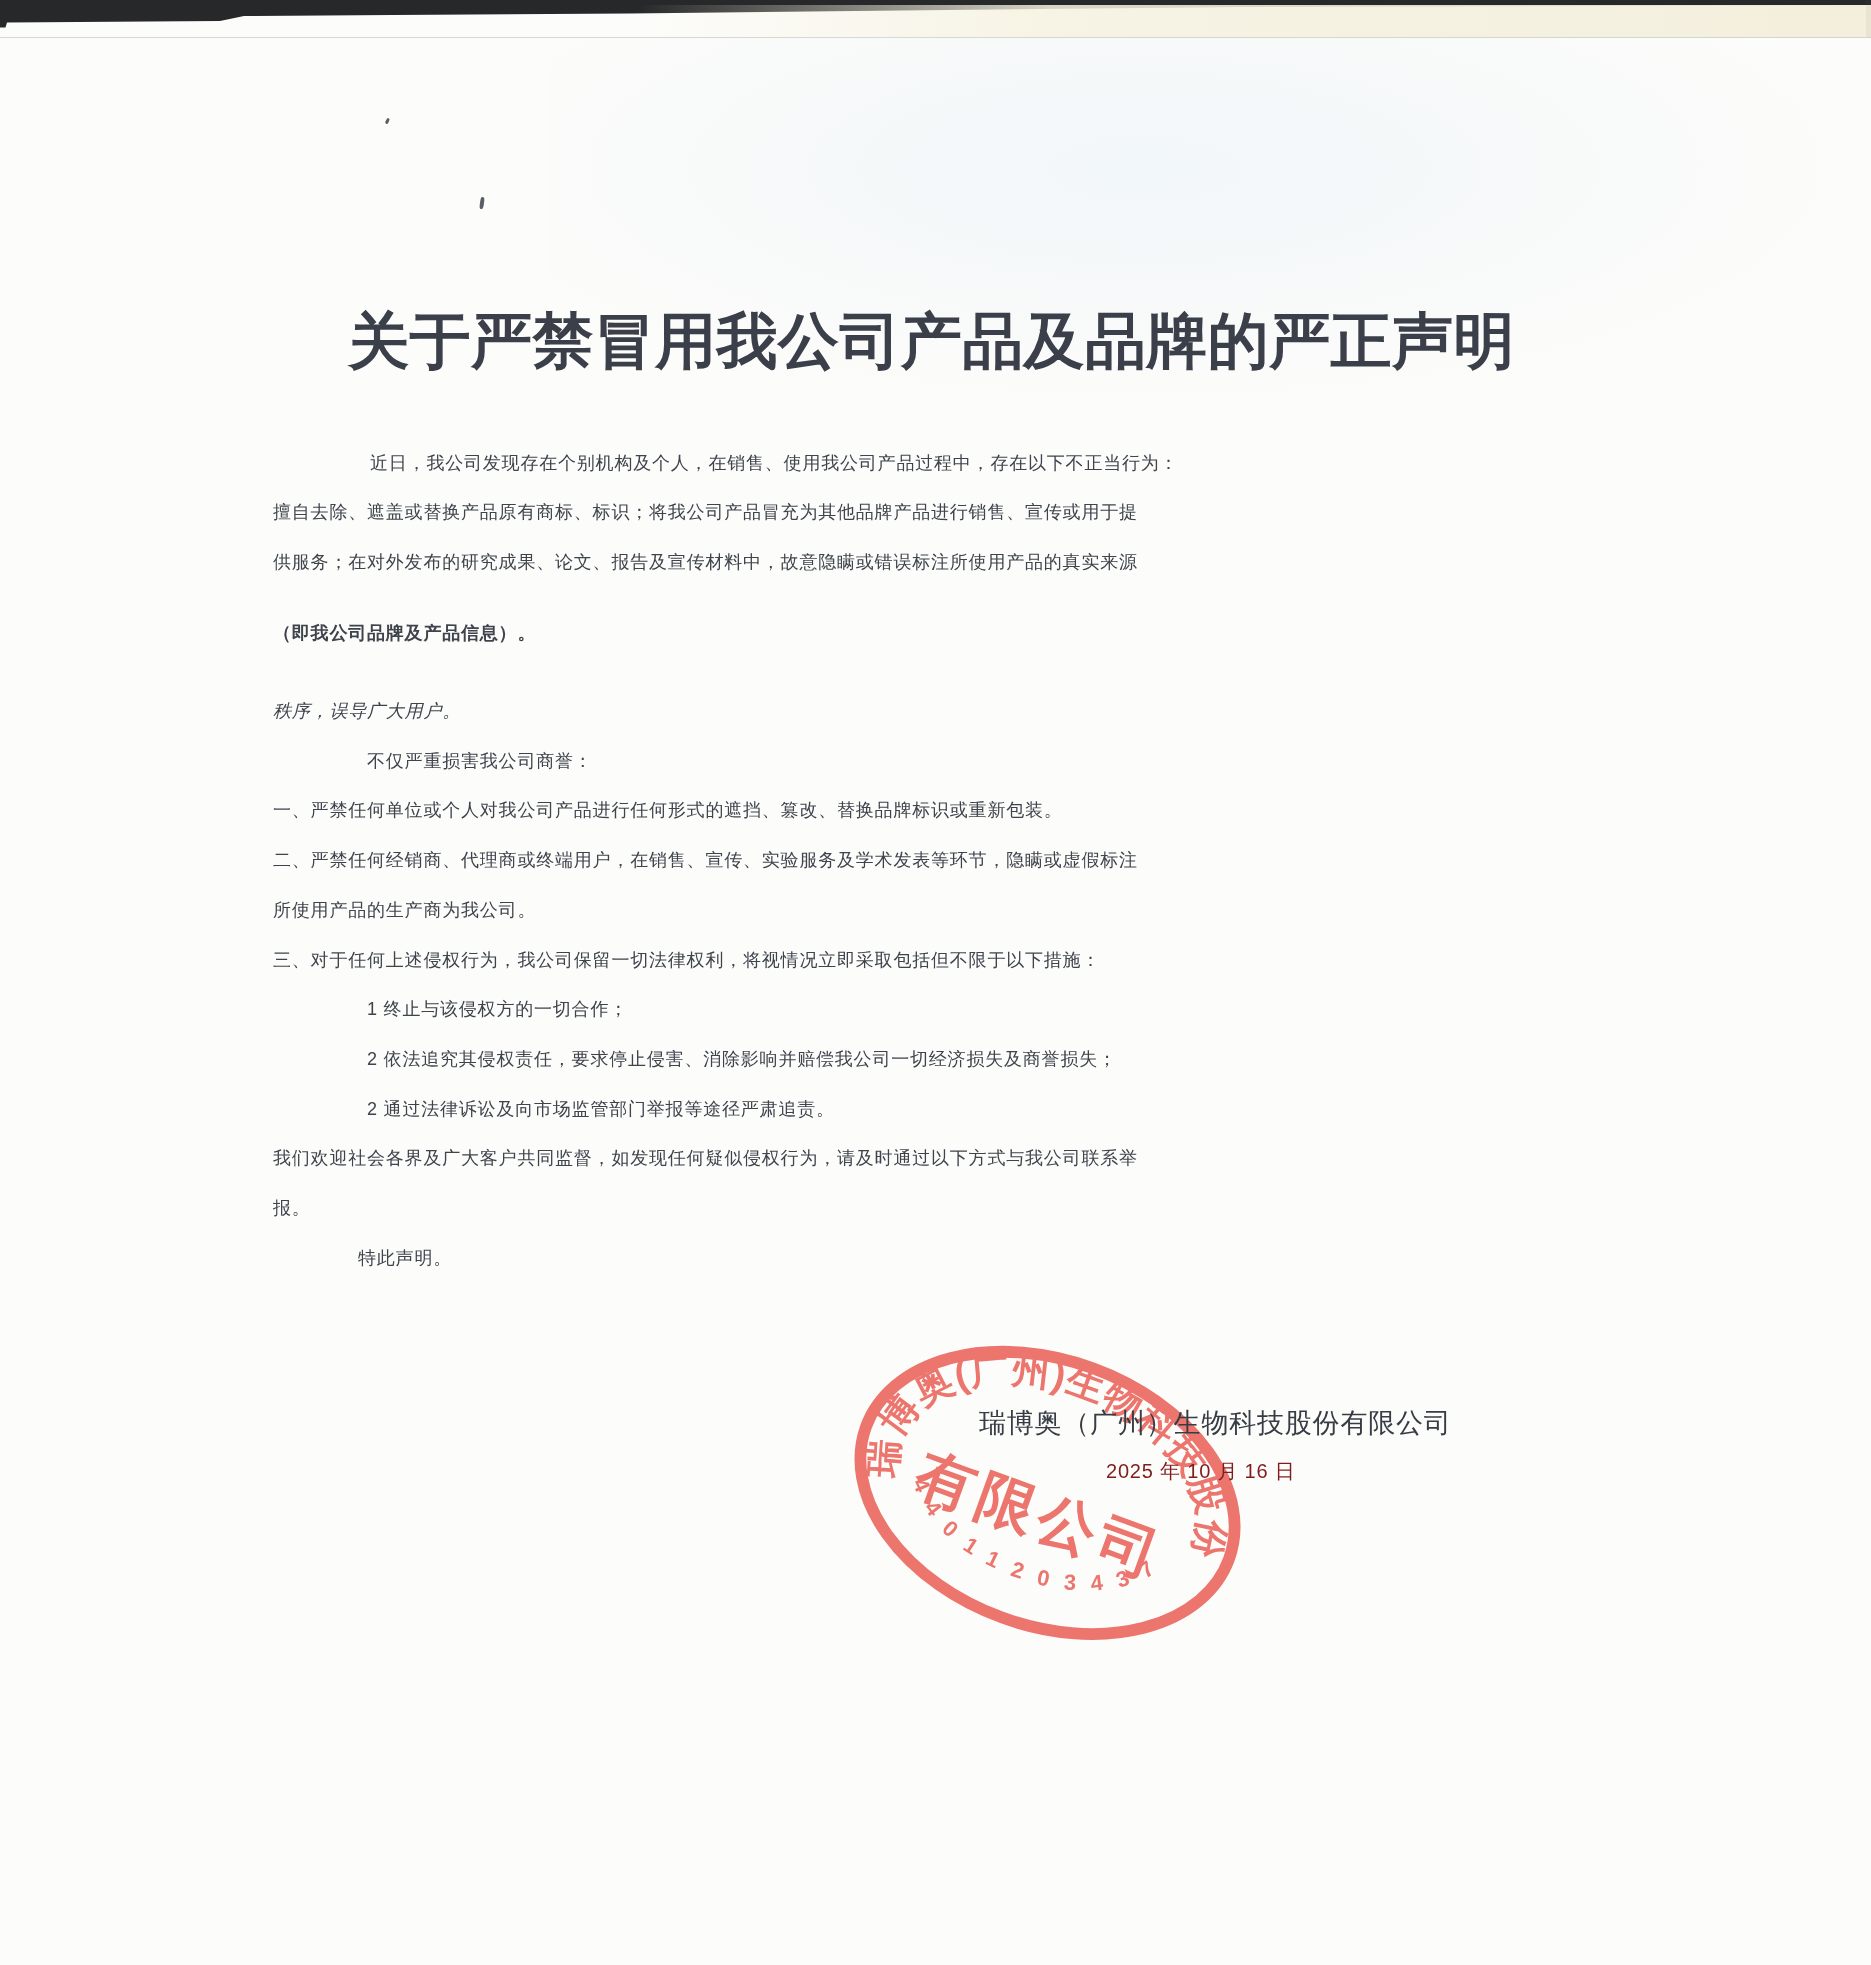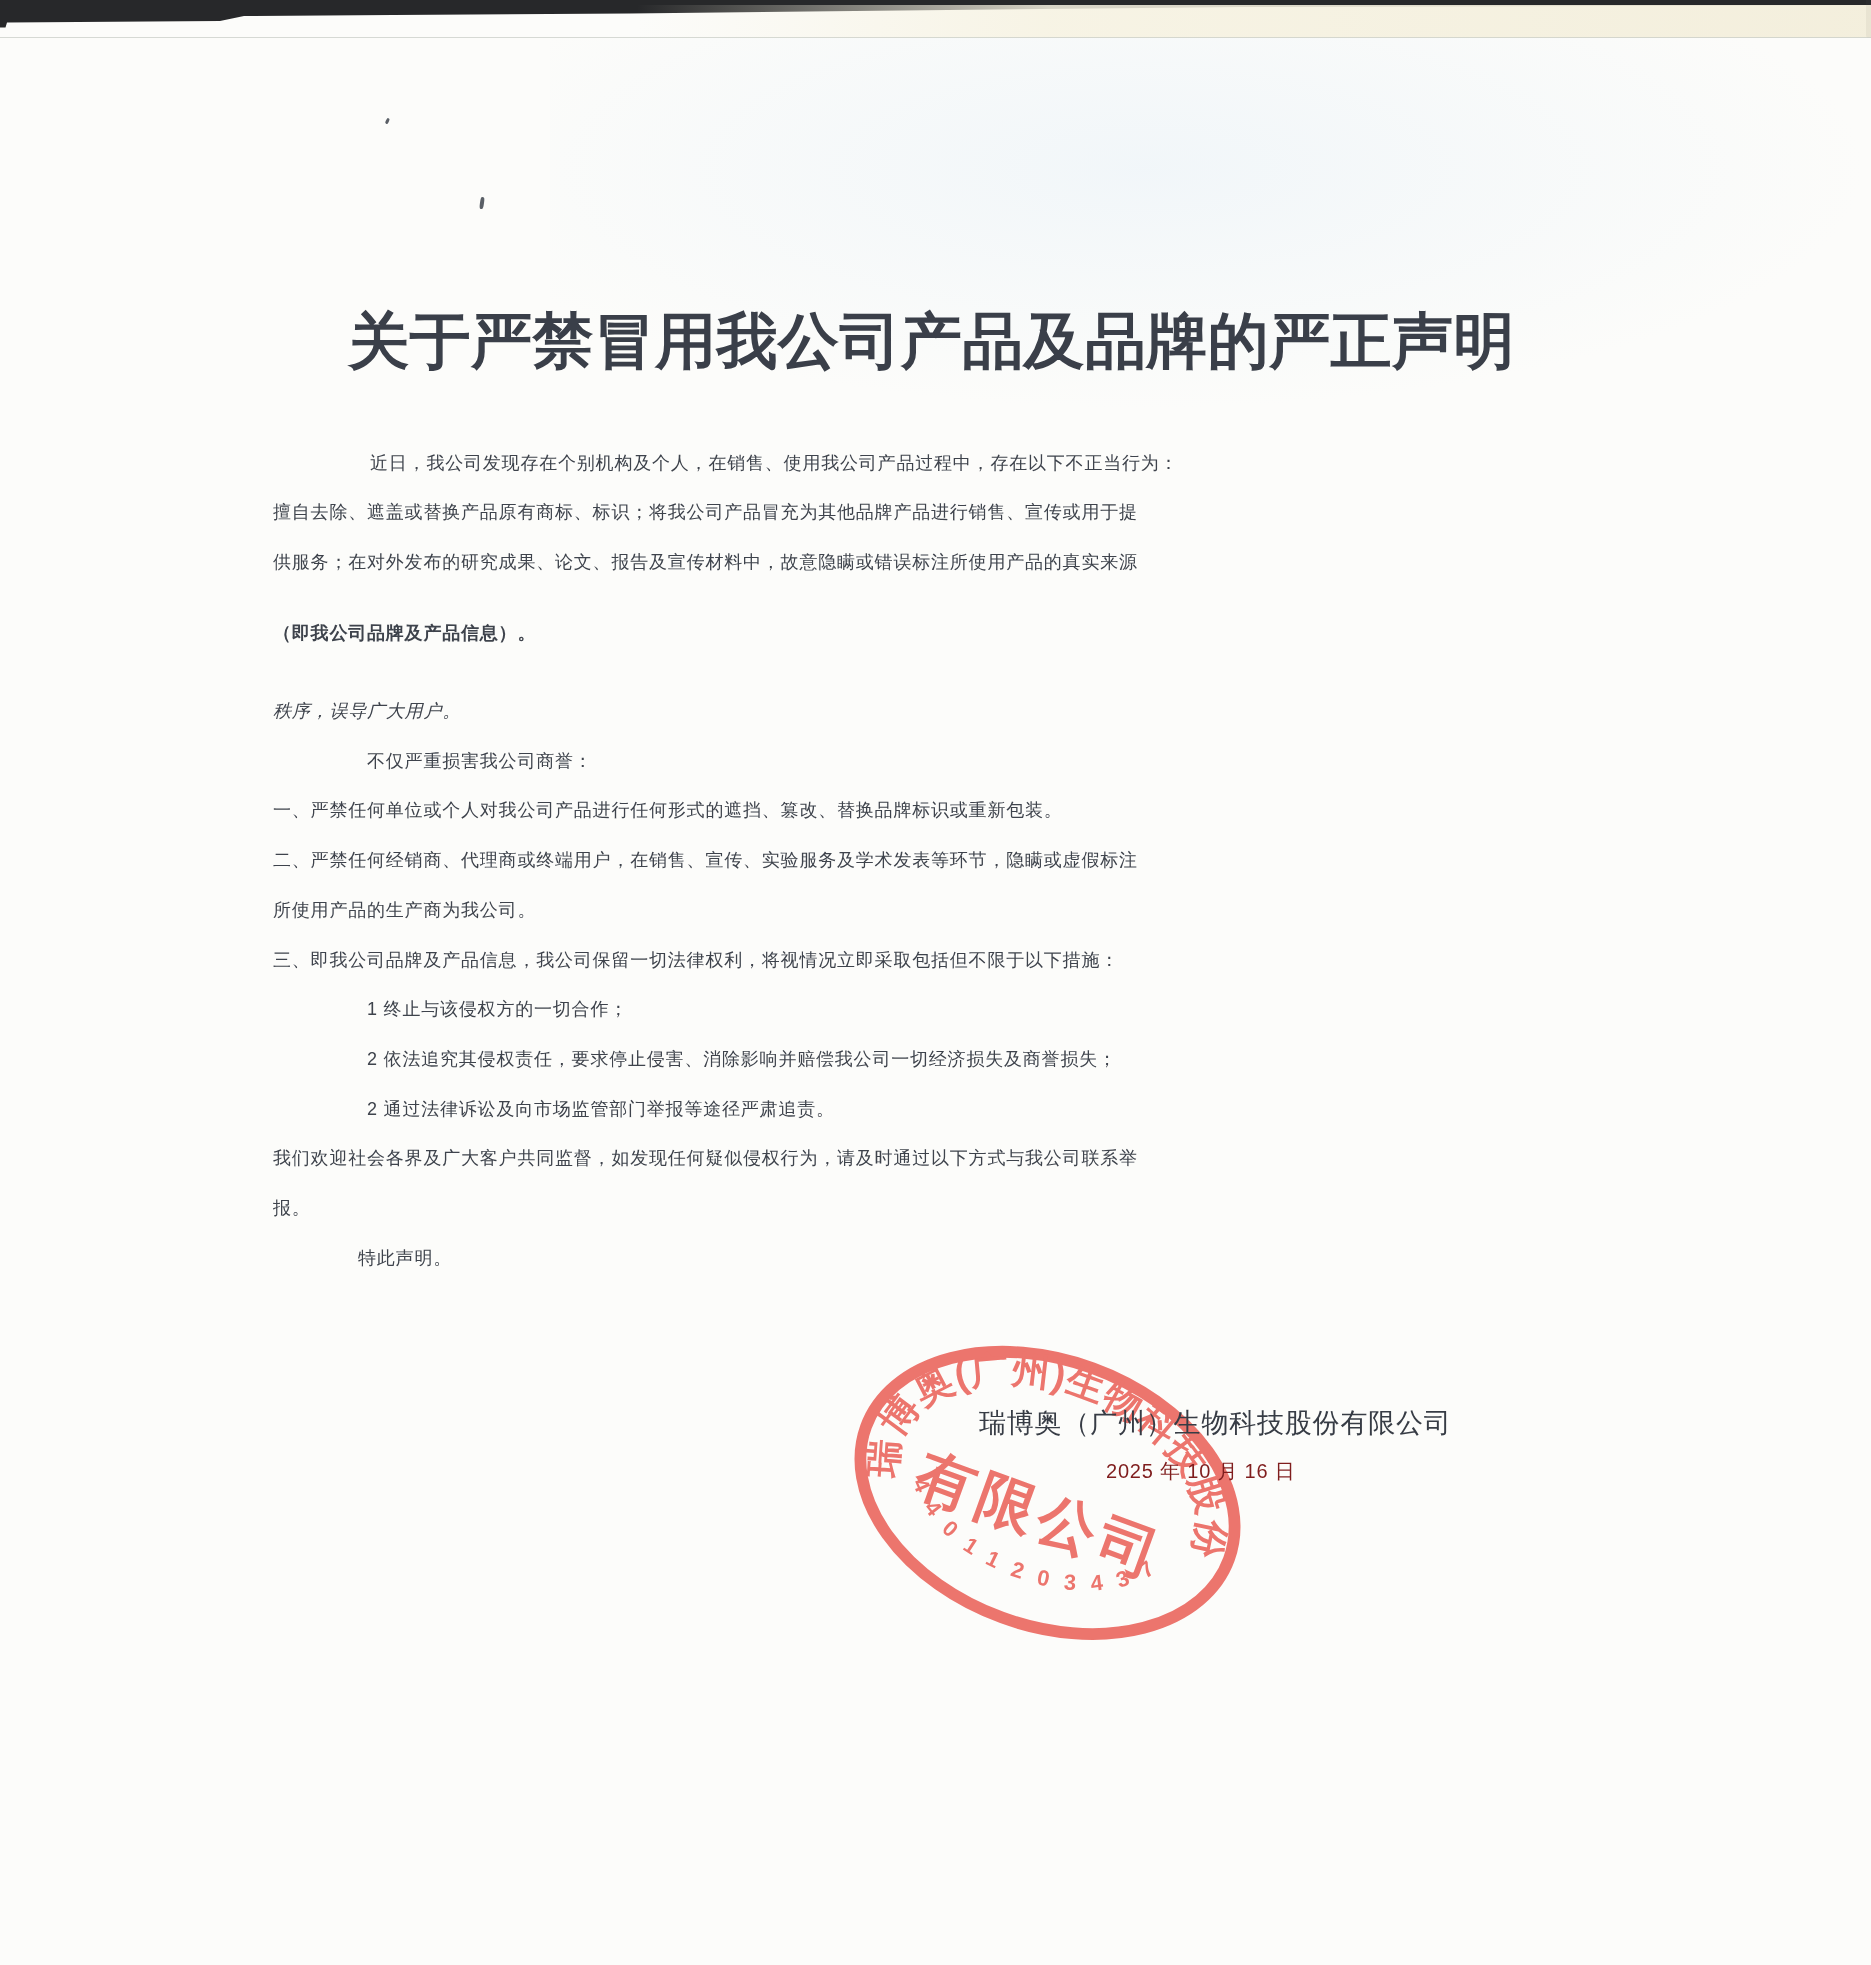--- a/index.html
+++ b/index.html
@@ -80,21 +80,21 @@
   <div class="doc-lines">
       <div class="doc-line" style="top: 438px; padding-left: 97px;">近日，我公司发现存在个别机构及个人，在销售、使用我公司产品过程中，存在以下不正当行为：</div>
       <div class="doc-line" style="top: 487px; padding-left: 0px;">擅自去除、遮盖或替换产品原有商标、标识；将我公司产品冒充为其他品牌产品进行销售、宣传或用于提</div>
       <div class="doc-line" style="top: 537px; padding-left: 0px;">供服务；在对外发布的研究成果、论文、报告及宣传材料中，故意隐瞒或错误标注所使用产品的真实来源</div>
       <div class="doc-line" style="top: 608px; padding-left: 0px; font-weight: bold;">（即我公司品牌及产品信息）。</div>
       <div class="doc-line" style="top: 686px; padding-left: 0px; font-style: italic;">秩序，误导广大用户。</div>
       <div class="doc-line" style="top: 736px; padding-left: 94px;">不仅严重损害我公司商誉：</div>
       <div class="doc-line" style="top: 785px; padding-left: 0px;">一、严禁任何单位或个人对我公司产品进行任何形式的遮挡、篡改、替换品牌标识或重新包装。</div>
       <div class="doc-line" style="top: 835px; padding-left: 0px;">二、严禁任何经销商、代理商或终端用户，在销售、宣传、实验服务及学术发表等环节，隐瞒或虚假标注</div>
       <div class="doc-line" style="top: 885px; padding-left: 0px;">所使用产品的生产商为我公司。</div>
-      <div class="doc-line" style="top: 935px; padding-left: 0px;">三、即我公司品牌及产品信息，我公司保留一切法律权利，将视情况立即采取包括但不限于以下措施：</div>
+      <div class="doc-line" style="top: 935px; padding-left: 0px;">三、对于任何上述侵权行为，我公司保留一切法律权利，将视情况立即采取包括但不限于以下措施：</div>
       <div class="doc-line" style="top: 984px; padding-left: 94px;">1  终止与该侵权方的一切合作；</div>
       <div class="doc-line" style="top: 1034px; padding-left: 94px;">2  依法追究其侵权责任，要求停止侵害、消除影响并赔偿我公司一切经济损失及商誉损失；</div>
       <div class="doc-line" style="top: 1084px; padding-left: 94px;">2  通过法律诉讼及向市场监管部门举报等途径严肃追责。</div>
       <div class="doc-line" style="top: 1133px; padding-left: 0px;">我们欢迎社会各界及广大客户共同监督，如发现任何疑似侵权行为，请及时通过以下方式与我公司联系举</div>
       <div class="doc-line" style="top: 1183px; padding-left: 0px;">报。</div>
       <div class="doc-line" style="top: 1233px; padding-left: 85px;">特此声明。</div>
     </div>
 
   <div class="sig-company">瑞博奥（广州）生物科技股份有限公司</div>
   <div class="sig-date">2025 年 10 月 16 日</div>

